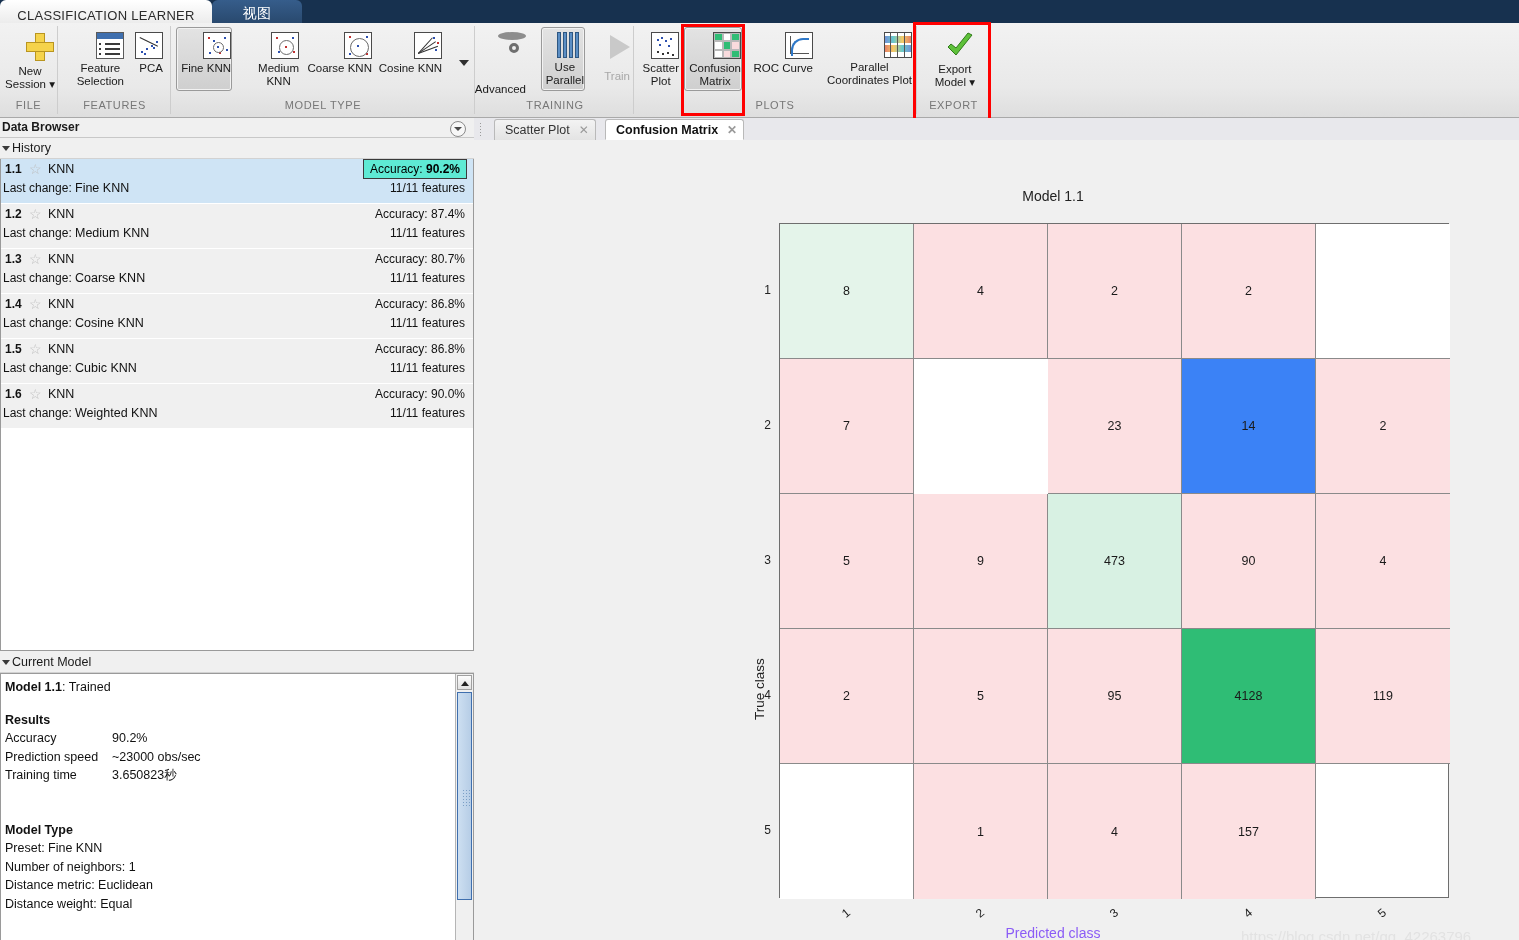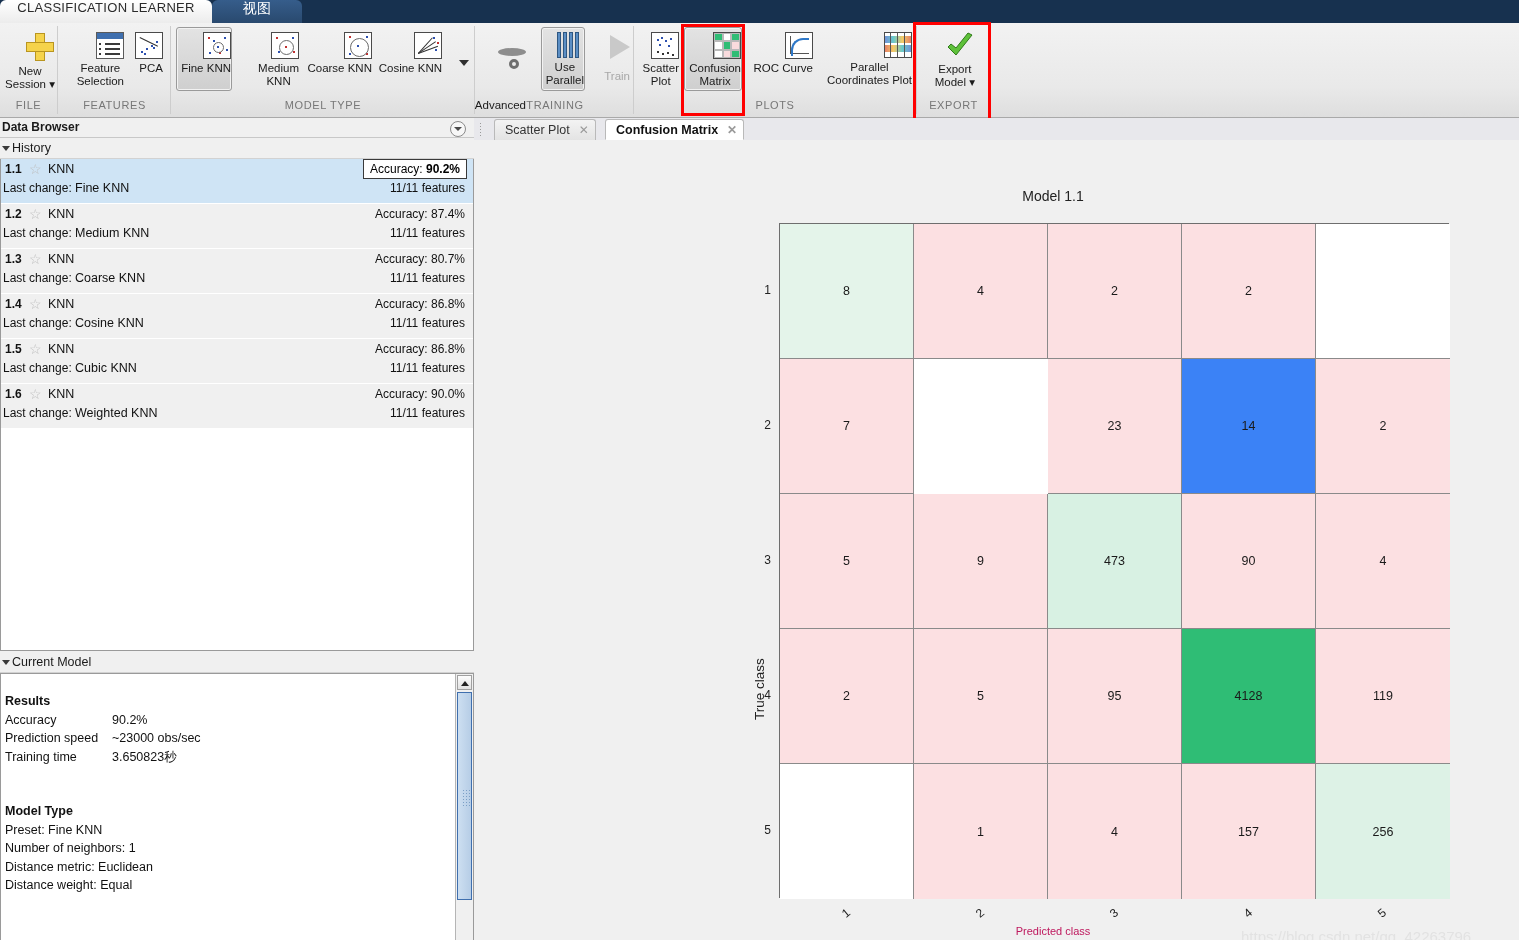--- a/index.html
+++ b/index.html
@@ -15,21 +15,21 @@
     background: #f0f0f0;
   }
 
   
   .titlebar {
     position: absolute; left: 0; top: 0; width: 1519px; height: 23px;
     background: #17314f;
   }
   .rib-tab {
     position: absolute; top: 0; height: 23px;
-    display: flex; align-items: flex-start; justify-content: center;
+    display: flex; align-items: flex-end; justify-content: center;
     font-size: 13px; letter-spacing: .3px;
     border-top-left-radius: 6px; border-top-right-radius: 6px;
     box-sizing: border-box;
   }
   .rib-tab.active {
     left: 0; width: 212px;
     background: linear-gradient(#ffffff,#ececec);
     color: #2b2b2b;
   }
   .rib-tab.inactive {
@@ -133,21 +133,21 @@
 
   .histlist { background:#ffffff; border:1px solid #9a9a9a; border-top:none; height:492px; box-sizing:border-box; overflow:hidden;}
   .hrow { height:44px; position:relative; border-bottom:1px solid #ffffff; background:#f0f0f0; }
   .hrow.selected { background:#cfe4f5; }
   .hrow .idx { position:absolute; left:4px; top:3px; font-size:12px; font-weight:bold; color:#111; }
   .hrow .star { position:absolute; left:28px; top:4px; width:13px; height:13px; color:#bdbdbd; font-size:14px; line-height:13px;}
   .hrow .mname { position:absolute; left:47px; top:3px; font-size:12.5px; color:#111; }
   .hrow .lc { position:absolute; left:2px; top:22px; font-size:12px; color:#111; }
   .hrow .lcv { position:absolute; left:74px; top:22px; font-size:12.5px; color:#111; }
   .hrow .acc { position:absolute; right:8px; top:3px; font-size:12px; color:#111; white-space:nowrap; }
-  .hrow .accbox { position:absolute; right:6px; top:0px; padding:2px 6px; border:1px solid #3a3a3a; background:#ffffff; font-size:12px; white-space:nowrap;}
+  .hrow .accbox { position:absolute; right:6px; top:0px; padding:2px 6px; border:1px solid #3a3a3a; background:#5eead4; font-size:12px; white-space:nowrap;}
   .hrow .feat { position:absolute; right:8px; top:22px; font-size:12px; color:#111; }
 
   .curmodel { background:#ffffff; border:1px solid #9a9a9a; height:286px; box-sizing:border-box; position:relative; overflow:hidden;}
   .cm-text { position:absolute; left:4px; top:4px; right:22px; font-size:12.5px; color:#111; line-height:18.5px; }
   .cm-text .b { font-weight:bold; }
   .kvrow { display:flex; }
   .kvrow .k { width:107px; }
   .vscroll { position:absolute; right:0; top:0; width:17px; bottom:0; background:#f0f0f0; border-left:1px solid #b5b5b5;}
   .vscroll .up { position:absolute; left:1px; top:1px; width:15px; height:15px; background:linear-gradient(#fdfdfd,#e2e2e2); border:1px solid #a0a0a0; box-sizing:border-box;}
   .vscroll .up::after { content:""; position:absolute; left:3px; top:5px; border-left:4px solid transparent; border-right:4px solid transparent; border-bottom:5px solid #222;}
@@ -167,21 +167,21 @@
           border-top-left-radius:3px; border-top-right-radius:3px; }
   .dtab.inactive { background:linear-gradient(#f3f3f3,#e3e3e3); color:#333; }
   .dtab.active { background:#ffffff; color:#111; font-weight:bold; border-bottom:1px solid #fff; }
   .xclose { margin-left:9px; color:#9a9a9a; font-size:12px; }
 
   .plotcanvas { position:absolute; left:0; top:22px; width:1045px; height:800px; background:#f0f0f0; }
 
   .plot-title { position:absolute; font-size:14px; color:#222; text-align:center; }
   .axis-ylabel { position:absolute; font-size:13.5px; color:#222;
                  transform: rotate(-90deg); transform-origin: left top; white-space:nowrap; }
-  .axis-xlabel { position:absolute; font-size:11px; color:#be185d; text-align:center; }
+  .axis-xlabel { position:absolute; font-size:14px; color:#8b5cf6; text-align:center; }
 
   .cm-grid { position:absolute; box-sizing:border-box; border:1.5px solid #6e6e6e; background:#fff; }
   .cm-cell { position:absolute; box-sizing:border-box; border-right:1px solid #8a8a8a; border-bottom:1px solid #8a8a8a;
              display:flex; align-items:center; justify-content:center; font-size:12.5px; color:#1a1a1a; }
   .ytick { position:absolute; font-size:12px; color:#222; text-align:right; }
   .xtick { position:absolute; font-size:12px; color:#222; transform: rotate(-40deg); transform-origin: center center; }
 
   .watermark { position:absolute; font-size:15px; color:#e2e2e2; white-space:nowrap; }
 </style>
 </head>
@@ -297,21 +297,21 @@
       <span class="lbl">
         <span>Cosine KNN</span>
       </span>
     </div>
     <div class="rbtn" style="left:448px; top:24px; width:22px; height:24px;">
       <span style="width:0;height:0;border-left:5px solid transparent;border-right:5px solid transparent;border-top:6px solid #2f2f2f;margin-top:8px;"></span>
     </div>
     <div class="vsep" style="left:474px;"></div>
     <div class="grp-label" style="left:172px; width:302px;">MODEL TYPE</div>
 
-    <div class="rbtn" style="left:477px; top:20px; width:50px; height:64px;gap:40px;">
+    <div class="rbtn" style="left:477px; top:4px; width:50px; height:64px;gap:40px;">
       <span class="i-gear"></span>
       <span class="lbl">
         <span>Advanced</span>
       </span>
     </div>
     <div class="rbtn sel" style="left:541px; top:4px; width:44px; height:64px;">
       <span class="i-bars">
         <i style="left:1px;"></i>
           <i style="left:7px;"></i>
           <i style="left:13px;"></i>
@@ -479,20 +479,21 @@
           <span class="feat">11/11 features</span>
         </div>
       </div>
 
     <div class="sect-hdr open" style="margin-top:1px;">
       <span>Current Model</span>
     </div>
 
     <div class="curmodel">
       <div class="cm-text" id="cm-text">
+          <div><span class="b">Model 1.1</span><span>: Trained</span></div>
           <div style="height: 14px;"></div>
           <div class="b">Results</div>
           <div class="kvrow">
             <span class="k">Accuracy</span>
             <span>90.2%</span>
           </div>
           <div class="kvrow">
             <span class="k">Prediction speed</span>
             <span>~23000 obs/sec</span>
           </div>
@@ -595,23 +596,20 @@
           <div class="cm-cell" style="left: 0px; top: 540px; width: 134px; height: 135px; background: rgb(255, 255, 255); border-bottom: none;"></div>
           <div class="cm-cell" style="left: 134px; top: 540px; width: 134px; height: 135px; background: rgb(252, 224, 226); border-bottom: none;">
             <span>1</span>
           </div>
           <div class="cm-cell" style="left: 268px; top: 540px; width: 134px; height: 135px; background: rgb(252, 224, 226); border-bottom: none;">
             <span>4</span>
           </div>
           <div class="cm-cell" style="left: 402px; top: 540px; width: 134px; height: 135px; background: rgb(252, 224, 226); border-bottom: none;">
             <span>157</span>
           </div>
-          <div class="cm-cell" style="left: 536px; top: 540px; width: 134px; height: 135px; background: rgb(221, 242, 230); border-right: none; border-bottom: none;">
-            <span>256</span>
-          </div>
         </div>
 
       <div id="yticks">
           <div class="ytick" style="left: 271px; width: 26px; top: 142.5px;">1</div>
           <div class="ytick" style="left: 271px; width: 26px; top: 277.5px;">2</div>
           <div class="ytick" style="left: 271px; width: 26px; top: 412.5px;">3</div>
           <div class="ytick" style="left: 271px; width: 26px; top: 547.5px;">4</div>
           <div class="ytick" style="left: 271px; width: 26px; top: 682.5px;">5</div>
         </div>
       <div id="xticks">

